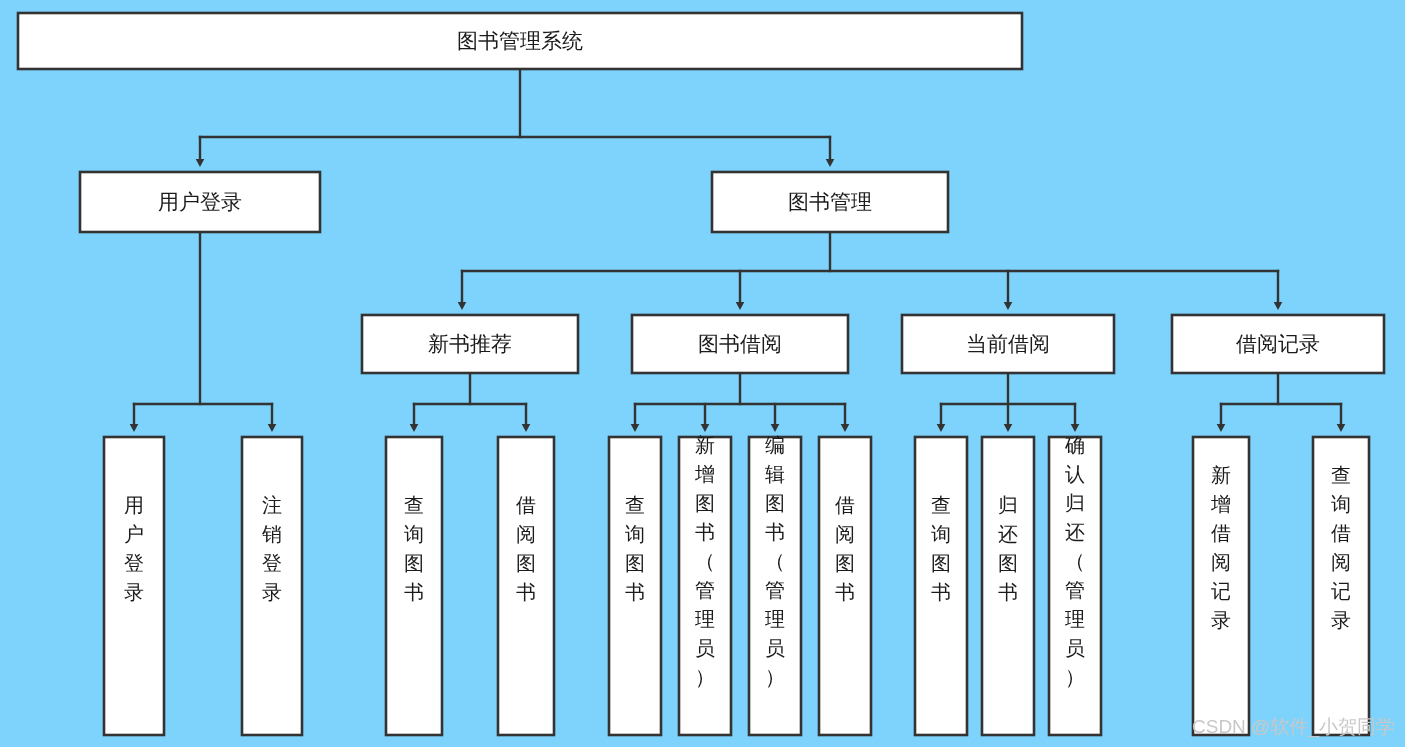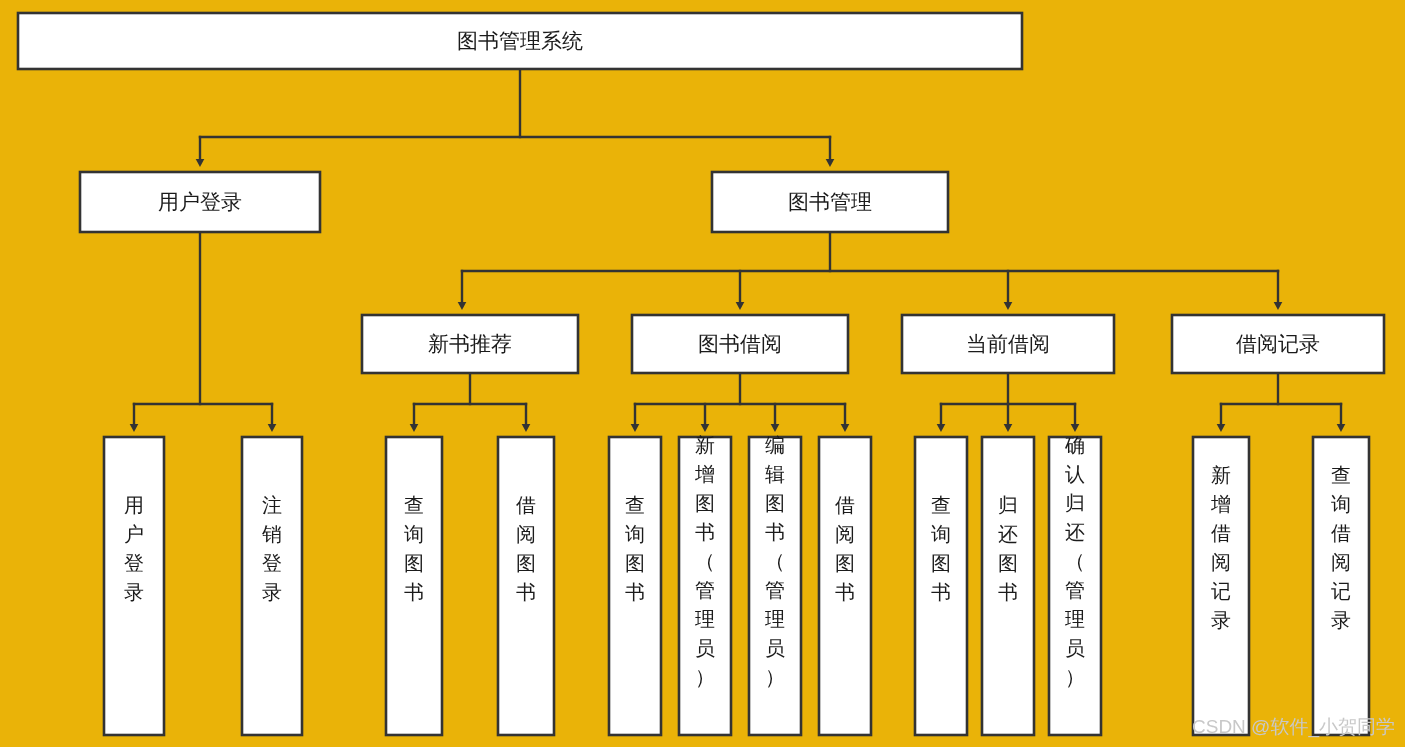--- a/index.html
+++ b/index.html
@@ -8,21 +8,21 @@
     padding: 0;
     background: #ffffff;
   }
   body {
     font-family: "Liberation Sans", "DejaVu Sans", sans-serif;
   }
   #diagram-root {
     position: relative;
     width: 1405px;
     height: 747px;
-    background: #eab308;
+    background: #7dd3fc;
     overflow: hidden;
   }
   svg#tree-svg {
     position: absolute;
     left: 0;
     top: 0;
     width: 1405px;
     height: 747px;
   }
   .node-box {

